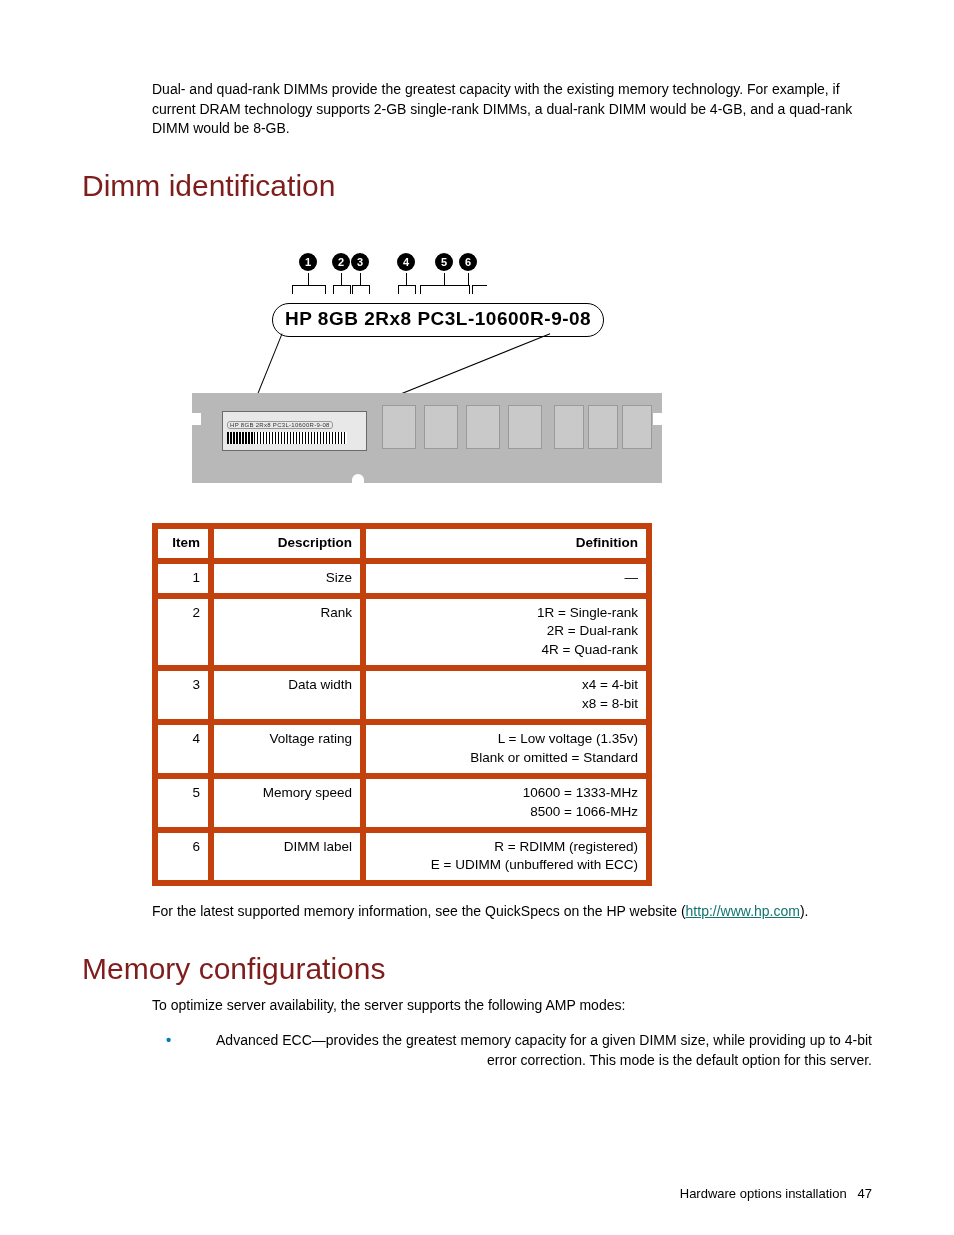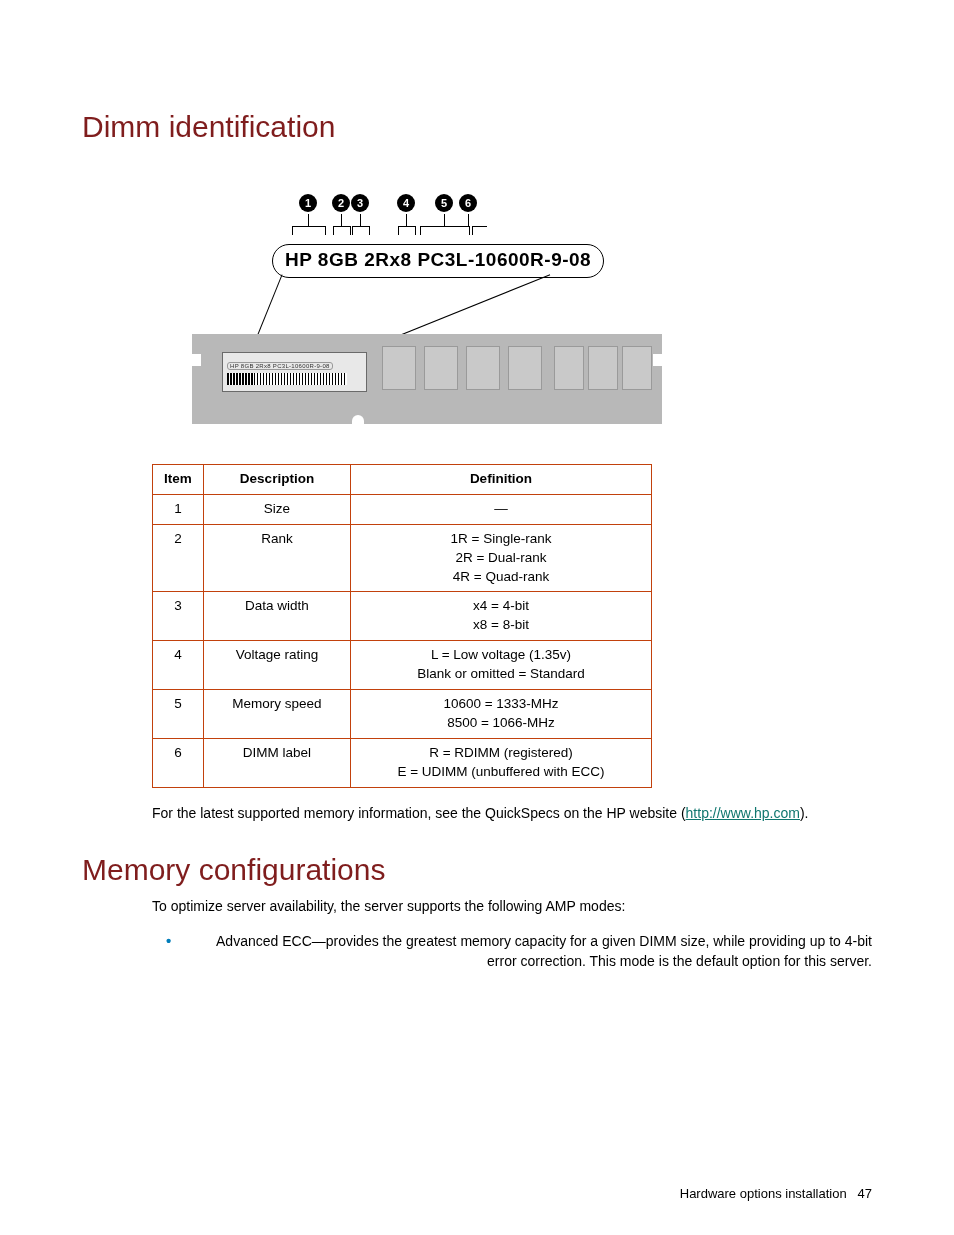--- a/index.html
+++ b/index.html
@@ -113,23 +113,23 @@
   .lead-line { position:absolute; background:#000; height:1.2px; transform-origin:left center; }
 
   
   .tbl-wrap { padding-left: 70px; margin-top: 30px; }
   table.defs {
     border-collapse: collapse;
     width: 500px;
     font-size: 13.5px;
   }
   table.defs th, table.defs td {
-    border: 1px solid #c2410c;
+    border: 6px solid #c2410c;
     padding: 5px 8px;
-    text-align: center;
+    text-align: right;
     vertical-align: top;
     line-height: 1.4;
   }
   table.defs th {
     font-weight: 700;
   }
   table.defs td.item { width: 34px; }
   table.defs td.desc { width: 130px; }
 
   .link { color:#0f766e; }
@@ -161,20 +161,21 @@
     right: 82px;
     bottom: 34px;
     font-size: 13px;
   }
 </style>
 </head>
 <body>
 
 <div class="page">
 
+  <p class="body-text">Dual- and quad-rank DIMMs provide the greatest capacity with the existing memory technology. For example, if current DRAM technology supports 2-GB single-rank DIMMs, a dual-rank DIMM would be 4-GB, and a quad-rank DIMM would be 8-GB.</p>
 
   <h2 class="section">Dimm identification</h2>
 
   <div class="diagram-wrap">
     <div class="diagram">
 
       <div class="num-badge" style="left:107px; top:0;">1</div>
       <div class="num-badge" style="left:140px; top:0;">2</div>
       <div class="num-badge" style="left:159px; top:0;">3</div>
       <div class="num-badge" style="left:205px; top:0;">4</div>

